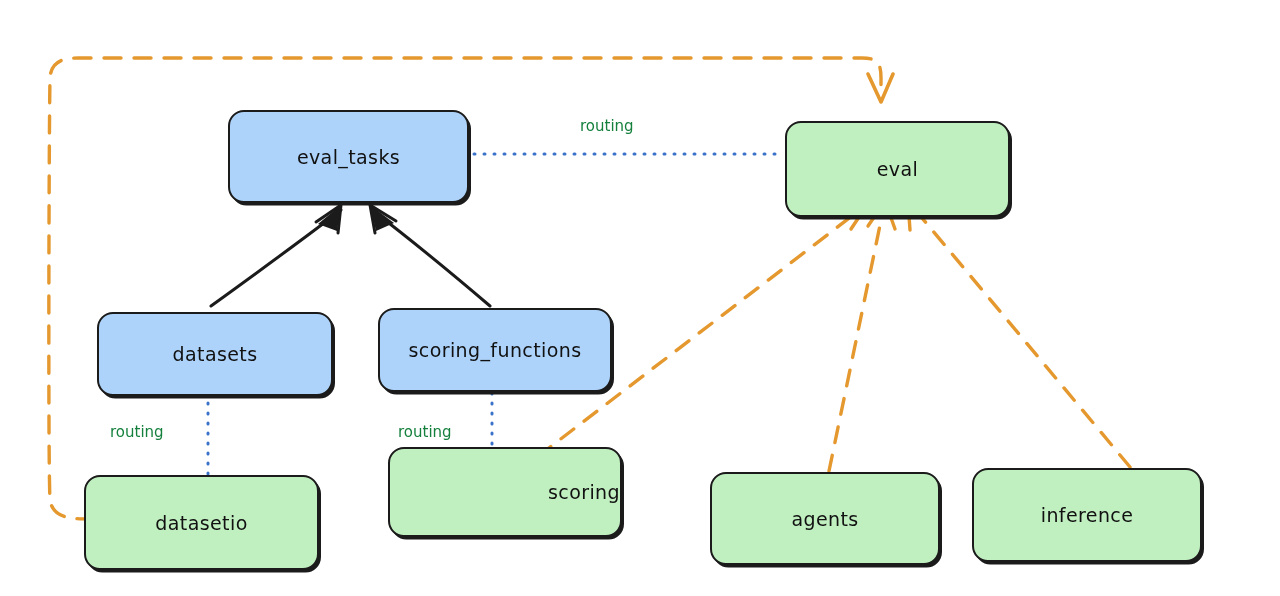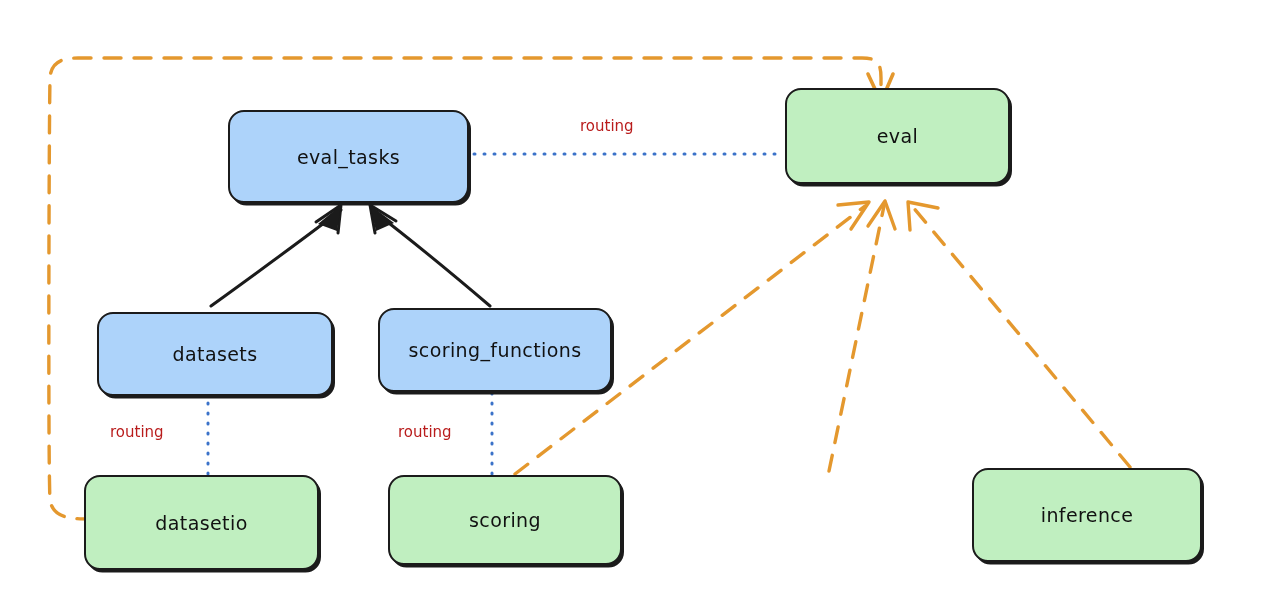--- a/index.html
+++ b/index.html
@@ -45,21 +45,21 @@
     white-space: nowrap;
     user-select: none;
   }
   .node.blue  { background: #ADD3FA; }
   .node.green { background: #C0EFC0; }
 
   .edge-label {
     position: absolute;
     font-family: "DejaVu Sans", sans-serif;
     font-size: 15px;
-    color: #b91c1c;
+    color: #15803d;
     white-space: nowrap;
     z-index: 3;
     user-select: none;
   }
 </style>
 </head>
 <body>
 
 <div id="canvas">
 
@@ -110,40 +110,43 @@
     <g>
       <path d="M 1130 467 L 912 206" fill="none" stroke="#E4982E" stroke-width="3.4" stroke-linecap="round" stroke-dasharray="16 13"></path>
       <path d="M 908 202 L 910 230 M 908 202 L 938 208" fill="none" stroke="#E4982E" stroke-width="3.4" stroke-linecap="round"></path>
     </g>
   </svg>
 
   <div class="node blue" style="left:228px; top:110px; width:241px; height:93px;">
     <span class="node-label">eval_tasks</span>
   </div>
 
-  <div class="node green" style="left:785px; top:88px; width:225px; height:96px;">
+  <div class="node green" style="left:785px; top:121px; width:225px; height:96px;">
     <span class="node-label">eval</span>
   </div>
 
   <div class="node blue" style="left:97px; top:312px; width:236px; height:84px;">
     <span class="node-label">datasets</span>
   </div>
 
   <div class="node blue" style="left:378px; top:308px; width:234px; height:84px;">
     <span class="node-label">scoring_functions</span>
   </div>
 
   <div class="node green" style="left:84px; top:475px; width:235px; height:95px;">
     <span class="node-label">datasetio</span>
   </div>
 
-  <div class="node green" style="left:388px; top:475px; width:234px; height:90px;">
+  <div class="node green" style="left:388px; top:447px; width:234px; height:90px;justify-content:flex-end;">
     <span class="node-label">scoring</span>
   </div>
 
+  <div class="node green" style="left:710px; top:472px; width:230px; height:93px;">
+    <span class="node-label">agents</span>
+  </div>
 
   <div class="node green" style="left:972px; top:468px; width:230px; height:94px;align-items:center;">
     <span class="node-label">inference</span>
   </div>
 
   <div class="edge-label" style="left:580px; top:117px;">routing</div>
 
   <div class="edge-label" style="left:110px; top:423px;">routing</div>
 
   <div class="edge-label" style="left:398px; top:423px;">routing</div>

